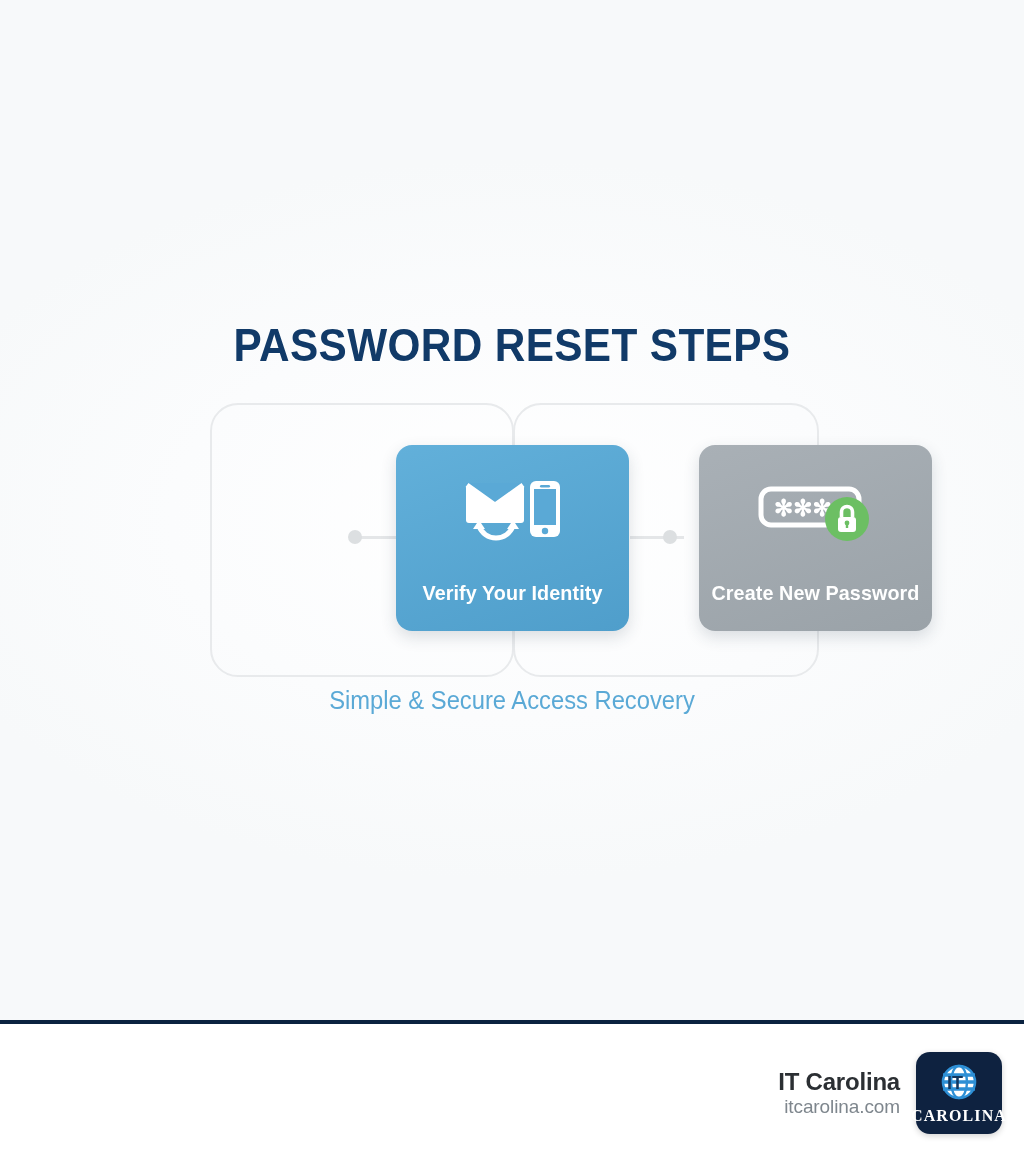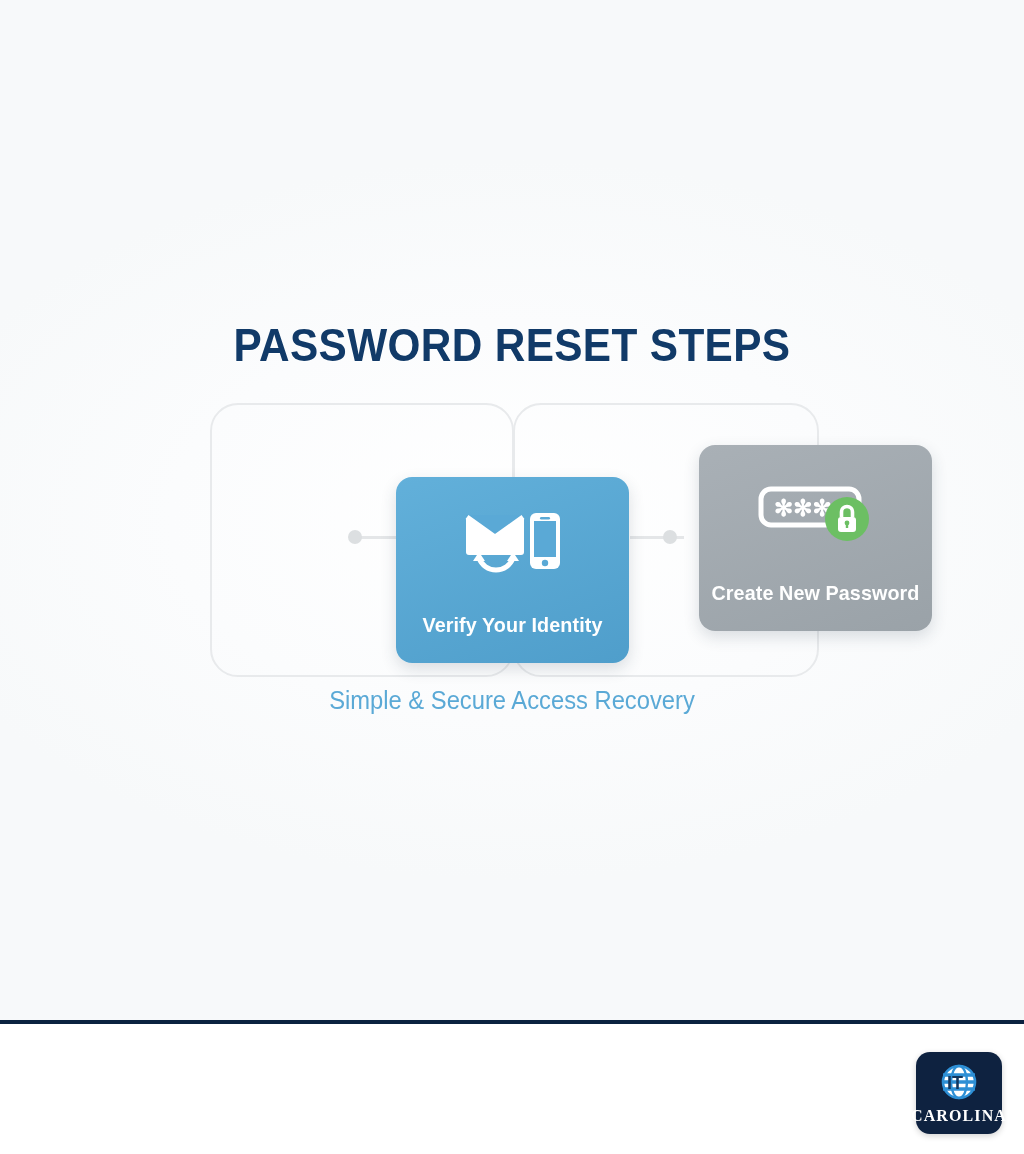--- a/index.html
+++ b/index.html
@@ -97,21 +97,20 @@
     justify-content: flex-start;
     overflow: hidden;
   }
   .card-1 {
     left: 89px;  top: 445px;  width: 237px; height: 186px;
     background: linear-gradient(160deg, #1f5595 0%, #1b4c85 100%);
   }
   .card-2 {
     left: 396px; top: 445px;  width: 233px; height: 186px;
     background: linear-gradient(160deg, #62b0da 0%, #4f9ecb 100%);
-    margin-top: 32px;
   }
   .card-3 {
     left: 699px; top: 445px;  width: 233px; height: 186px;
     background: linear-gradient(160deg, #a9b0b6 0%, #9aa2a8 100%);
   }
   .card-icon {
     margin-top: 34px;
     height: 66px;
     display: flex;
     align-items: center;
@@ -268,20 +267,24 @@
     <div class="card-label">Create New Password</div>
   </div>
 
 </div>
 
 <div class="subtitle">Simple &amp; Secure Access Recovery</div>
 
 <div class="divider"></div>
 
 <div class="footer">
+  <div class="footer-text">
+    <div class="brand-name">IT Carolina</div>
+    <div class="brand-url">itcarolina.com</div>
+  </div>
   <div class="logo">
     <svg width="44" height="44" viewBox="0 0 44 44" aria-hidden="true">
       <circle cx="22" cy="21" r="16" fill="#ffffff"></circle>
       <path d="M6 14 H38 M6 21 H38 M6 28 H38" stroke="#2d8fd5" stroke-width="3.4"></path>
       <ellipse cx="22" cy="21" rx="8" ry="16" fill="none" stroke="#2d8fd5" stroke-width="2.4"></ellipse>
       <circle cx="22" cy="21" r="16" fill="none" stroke="#2d8fd5" stroke-width="2.6"></circle>
       <g fill="#12365e" font-family="'Liberation Sans', sans-serif" font-size="18" font-weight="700">
         <text x="10" y="28">IT</text>
       </g>
     </svg>

